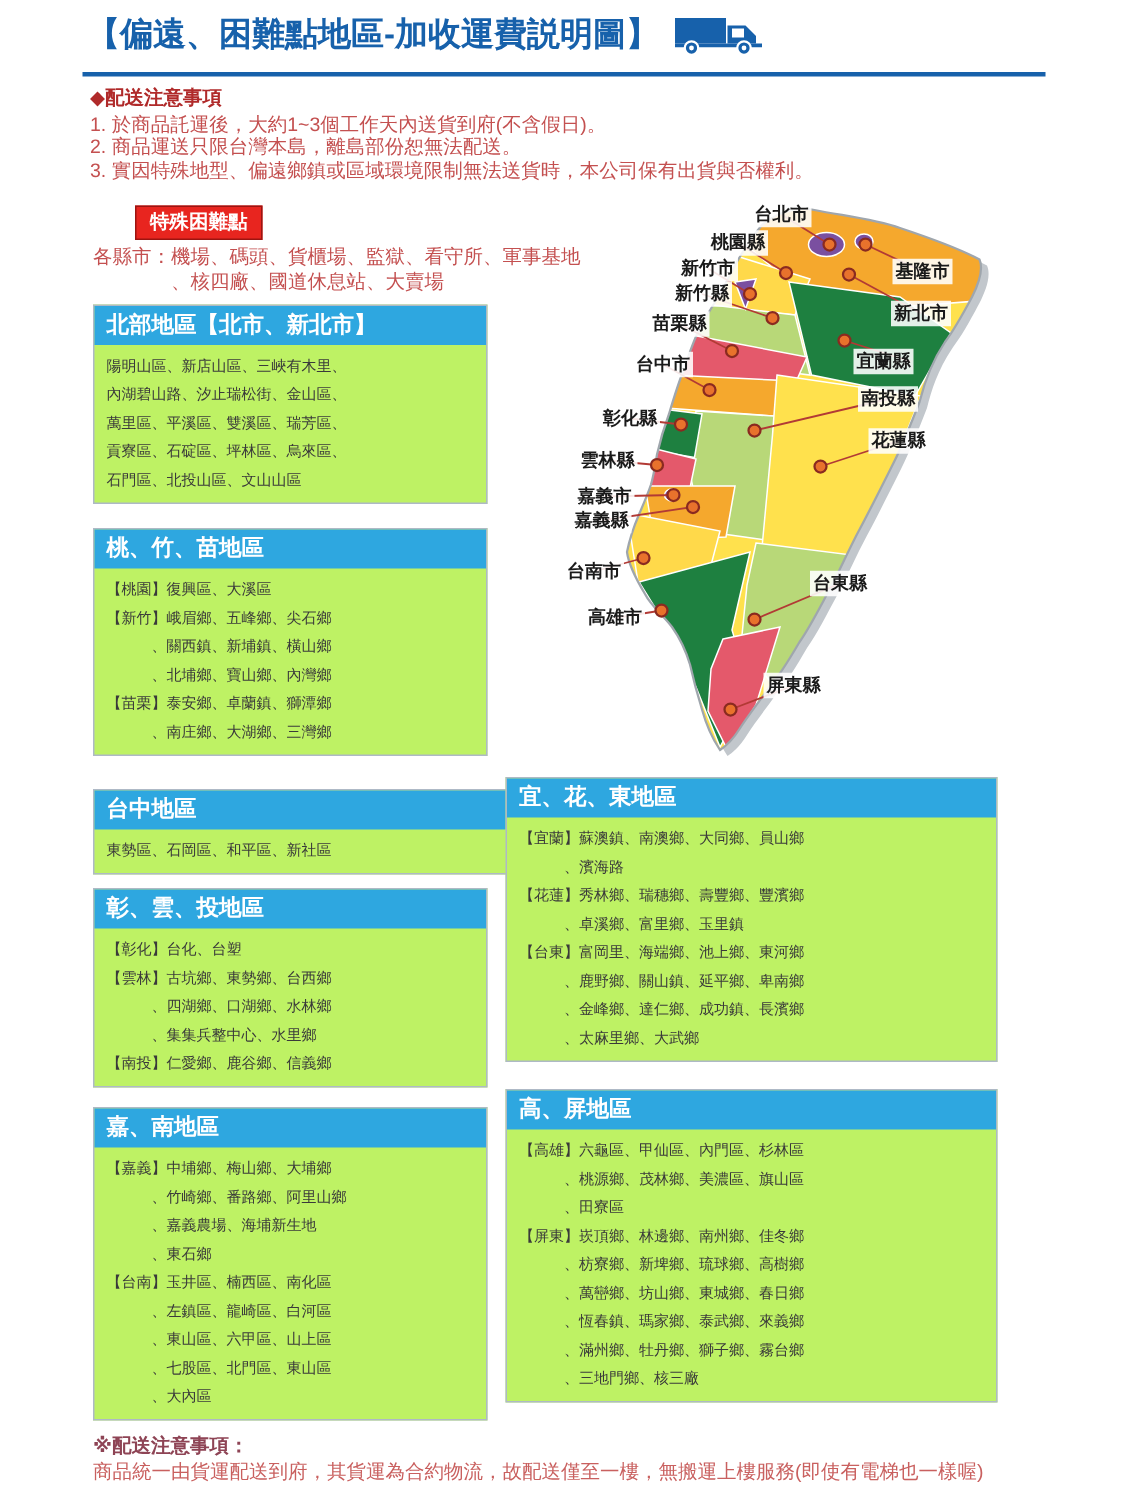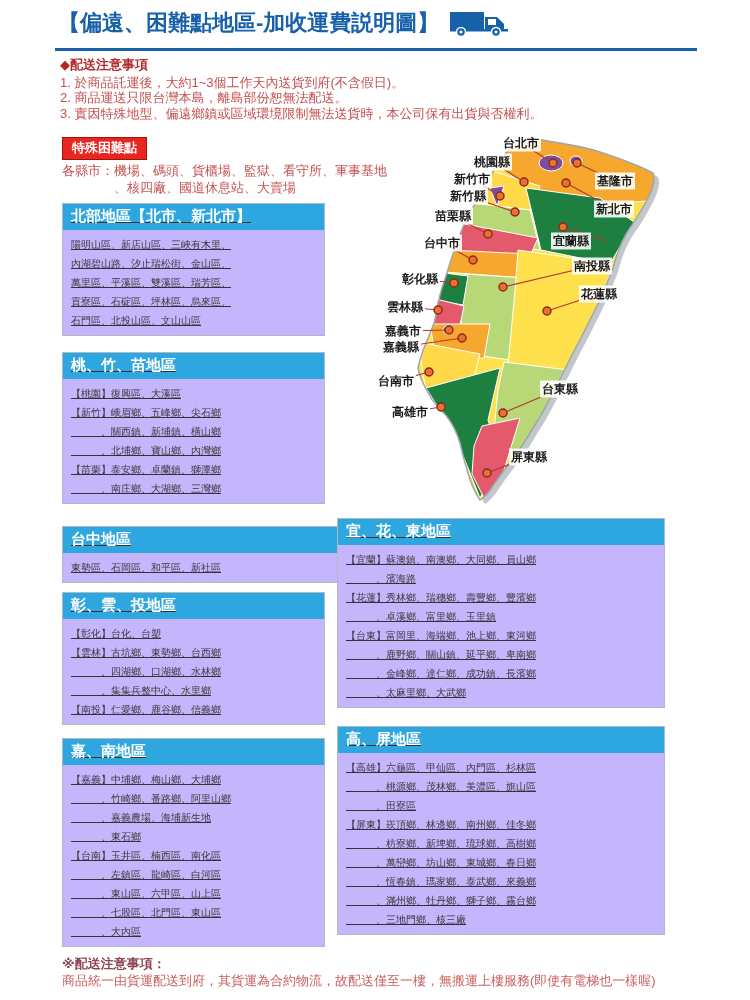--- a/index.html
+++ b/index.html
@@ -11,25 +11,25 @@
   .titlebar{position:absolute;left:58px;top:8px;display:flex;align-items:center;gap:10px;}
   .title{font-size:22px;font-weight:bold;color:var(--title-blue);letter-spacing:0px;white-space:nowrap;}
   .title-rule{position:absolute;left:55px;top:48px;width:642px;height:3px;background:var(--title-blue);}
   
   .notes{position:absolute;left:60px;top:57px;font-size:13px;line-height:15.5px;}
   .notes-heading{color:var(--note-dark-red);font-weight:bold;margin-bottom:2px;}
   .notes-items .line{color:var(--note-red);}
   
   .special{position:absolute;left:62px;top:137px;}
   .badge{display:inline-block;background:var(--badge-red);border:1px solid #9c1410;color:#fff;
-         font-size:13px;font-weight:bold;padding:1px 9px 2px 9px;}
+         font-size:13px;font-weight:bold;padding:1px 9px 2px 9px;margin-left:28px;}
   .special-lines{margin-top:3px;font-size:13px;line-height:16.5px;}
   .special-lines .line{color:var(--note-red);}
   
-  .rbox{position:absolute;background:#c4b5fd;border:1px solid #aeb9c6;box-sizing:border-box;text-decoration:underline;}
+  .rbox{position:absolute;background:#bef264;border:1px solid #aeb9c6;box-sizing:border-box;}
   .rbox-h{background:var(--header-blue);color:#fff;font-weight:bold;font-size:15px;padding:3px 8px 4px 8px;}
   .rbox-b{padding:5px 8px;font-size:10px;line-height:19px;color:#3a3a3a;}
   #box-north  {left:62px; top:203px; width:263px;}
   #box-taumiao{left:62px; top:352px; width:263px;}
   #box-taichung{left:62px;top:526px; width:308px;}
   #box-changyuntou{left:62px;top:592px;width:263px;}
   #box-chianan{left:62px; top:738px; width:263px;}
   #box-yihuadong{left:337px;top:518px;width:328px;}
   #box-gaoping {left:337px;top:726px;width:328px;}
   
@@ -237,21 +237,21 @@
       <div class="map-label" style="left: 453px; top: 216px;">苗栗縣</div>
       <div class="map-label" style="left: 442px; top: 243px;">台中市</div>
       <div class="map-label" style="left: 420px; top: 279px;">彰化縣</div>
       <div class="map-label" style="left: 405px; top: 307px;">雲林縣</div>
       <div class="map-label" style="left: 403px; top: 331px;">嘉義市</div>
       <div class="map-label" style="left: 401px; top: 347px;">嘉義縣</div>
       <div class="map-label" style="left: 396px; top: 381px;">台南市</div>
       <div class="map-label" style="left: 410px; top: 412px;">高雄市</div>
       <div class="map-label" style="left: 615px; top: 181px;">基隆市</div>
       <div class="map-label" style="left: 614px; top: 209px;">新北市</div>
-      <div class="map-label" style="left: 571px; top: 241px;">宜蘭縣</div>
+      <div class="map-label" style="left: 589px; top: 241px;">宜蘭縣</div>
       <div class="map-label" style="left: 592px; top: 266px;">南投縣</div>
       <div class="map-label" style="left: 599px; top: 294px;">花蓮縣</div>
       <div class="map-label" style="left: 560px; top: 389px;">台東縣</div>
       <div class="map-label" style="left: 529px; top: 457px;">屏東縣</div>
     </div>
 
   <div class="footer">
     <div class="footer-heading">※配送注意事項：</div>
     <div class="footer-text">商品統一由貨運配送到府，其貨運為合約物流，故配送僅至一樓，無搬運上樓服務(即使有電梯也一樣喔)</div>
   </div>

